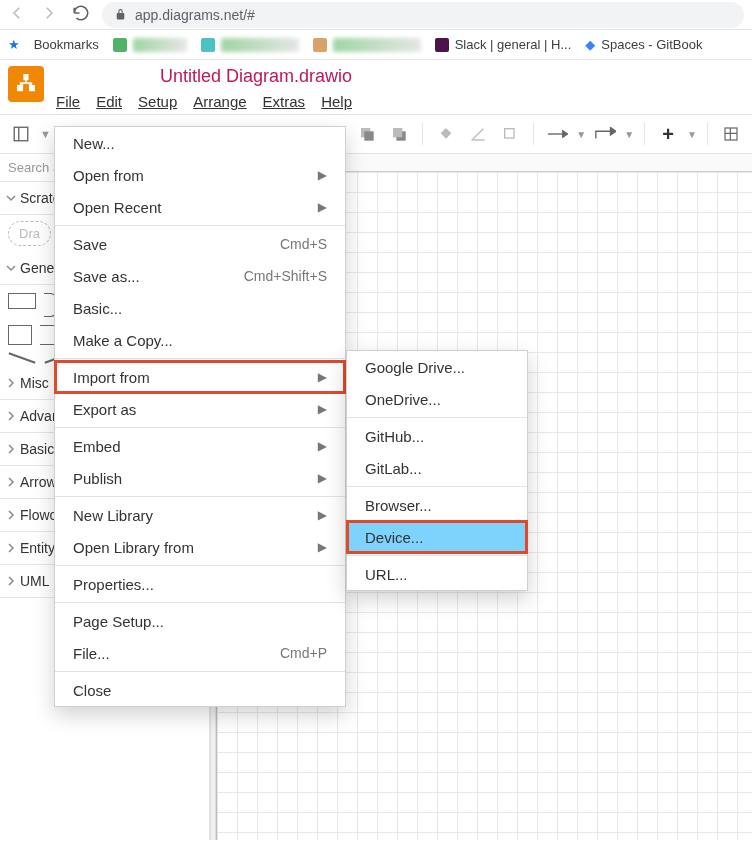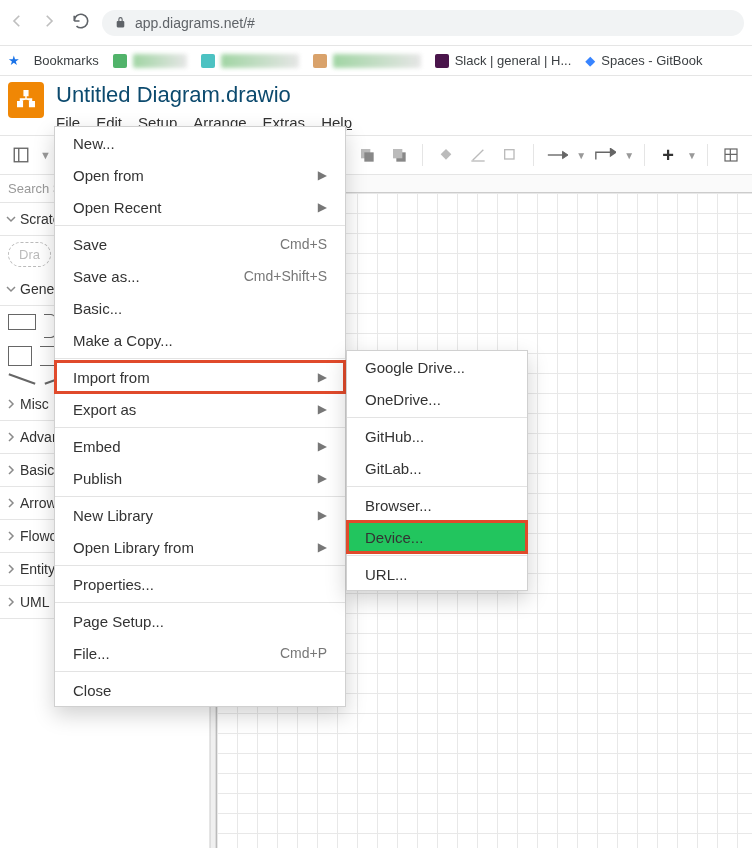--- a/index.html
+++ b/index.html
@@ -1,38 +1,38 @@
 <!DOCTYPE html>
 <html><head>
 <meta charset="utf-8">
 <style>
 * { margin: 0; padding: 0; box-sizing: border-box; font-family: -apple-system, BlinkMacSystemFont, "Segoe UI", Helvetica, Arial, sans-serif; }
 body { width: 752px; height: 848px; background: #fff; overflow: hidden; position: relative; }
 
 
-.browser-bar { display: flex; align-items: center; height: 46px; padding: 0 8px; gap: 12px; border-bottom: 1px solid #e5e5e5; }
+.browser-bar { display: flex; align-items: center; height: 30px; padding: 0 8px; gap: 12px; border-bottom: 1px solid #e5e5e5; }
 .nav-arrows { display: flex; gap: 14px; color: #bfbfbf; }
 .nav-arrows svg { width: 18px; height: 18px; }
 .reload { color: #5f6368; }
 .addr { flex: 1; display: flex; align-items: center; gap: 8px; background: #f1f3f4; height: 26px; border-radius: 14px; padding: 0 12px; color: #5f6368; font-size: 14px; }
 .addr svg { width: 13px; height: 13px; color: #5f6368; }
 
 
 .bookmarks-bar { display: flex; align-items: center; height: 30px; padding: 0 8px; gap: 14px; font-size: 13px; color: #3c4043; border-bottom: 1px solid #e5e5e5; }
 .bm-star { color: #1a73e8; }
 .bm-item { display: flex; align-items: center; gap: 6px; }
 .bm-chip { width: 14px; height: 14px; border-radius: 2px; }
 .blur-chip { filter: blur(2px); opacity: .65; background: linear-gradient(90deg,#6fbf73,#d9d9d9); width: 54px; height: 14px; border-radius:2px; }
 
 
 .app-header { padding: 6px 0 0 8px; display: flex; align-items: flex-start; gap: 12px; }
 .app-logo { width: 36px; height: 36px; background: #f08705; border-radius: 4px; display:flex; align-items:center; justify-content:center; }
 .app-logo svg { width: 22px; height: 22px; fill: #fff; }
 .title-area { display:flex; flex-direction:column; }
-.doc-title { font-size: 22px; color: #0c4a6e; }
+.doc-title { font-size: 18px; color: #be185d; text-align: right; }
 .menubar { display: flex; gap: 16px; font-size: 15px; color: #333; padding-top: 6px; text-decoration: underline; }
 .menubar span { cursor: default; }
 
 
 .toolbar { height: 40px; border-top: 1px solid #e5e5e5; border-bottom: 1px solid #e5e5e5; display:flex; align-items:center; padding: 0 8px; gap: 6px; color: #666; margin-top: 4px; }
 .tb-btn { width: 26px; height: 26px; display:flex; align-items:center; justify-content:center; }
 .tb-sep { width: 1px; height: 22px; background: #e5e5e5; margin: 0 4px; }
 
 
 .workspace { display:flex; height: calc(100% - 34px - 30px - 58px - 40px); }
@@ -49,21 +49,21 @@
 .shape.pill { border-radius: 0 50% 50% 0 / 0 100% 100% 0; width:14px; height:24px; border-left:none; }
 
 
 .canvas { flex:1; background-image: linear-gradient(#e8e8e8 1px, transparent 1px), linear-gradient(90deg, #e8e8e8 1px, transparent 1px); background-size: 20px 20px; position:relative; border-left:1px solid #ccc; }
 .canvas::before { content:''; position:absolute; left:-1px; top:0; bottom:0; width:1px; background:#bbb; }
 
 
 .menu { position:absolute; background:#fff; border:1px solid #d0d0d0; box-shadow: 0 8px 20px rgba(0,0,0,.18); font-size:15px; color:#333; }
 .file-menu { left:54px; top:126px; width:292px; }
 .menu-item { display:flex; align-items:center; justify-content:space-between; height:32px; padding:0 18px; }
-.menu-item.hover { background:#22c55e; }
+.menu-item.hover { background:#7dd3fc; }
 .menu-sep { height:1px; background:#e3e3e3; margin:2px 0; }
 .menu-shortcut { color:#777; font-size:14px; }
 .menu-arrow { color:#777; font-size:12px; }
 .submenu { left:346px; top:350px; width:182px; }
 .highlight-red { outline:3px solid #e04a2b; outline-offset:-2px; }
 
 
 .dashed-pill { border:1.5px dashed #bbb; border-radius:14px; padding:4px 10px; color:#bbb; display:inline-block; margin:6px 8px; font-size:13px; }
 
 

